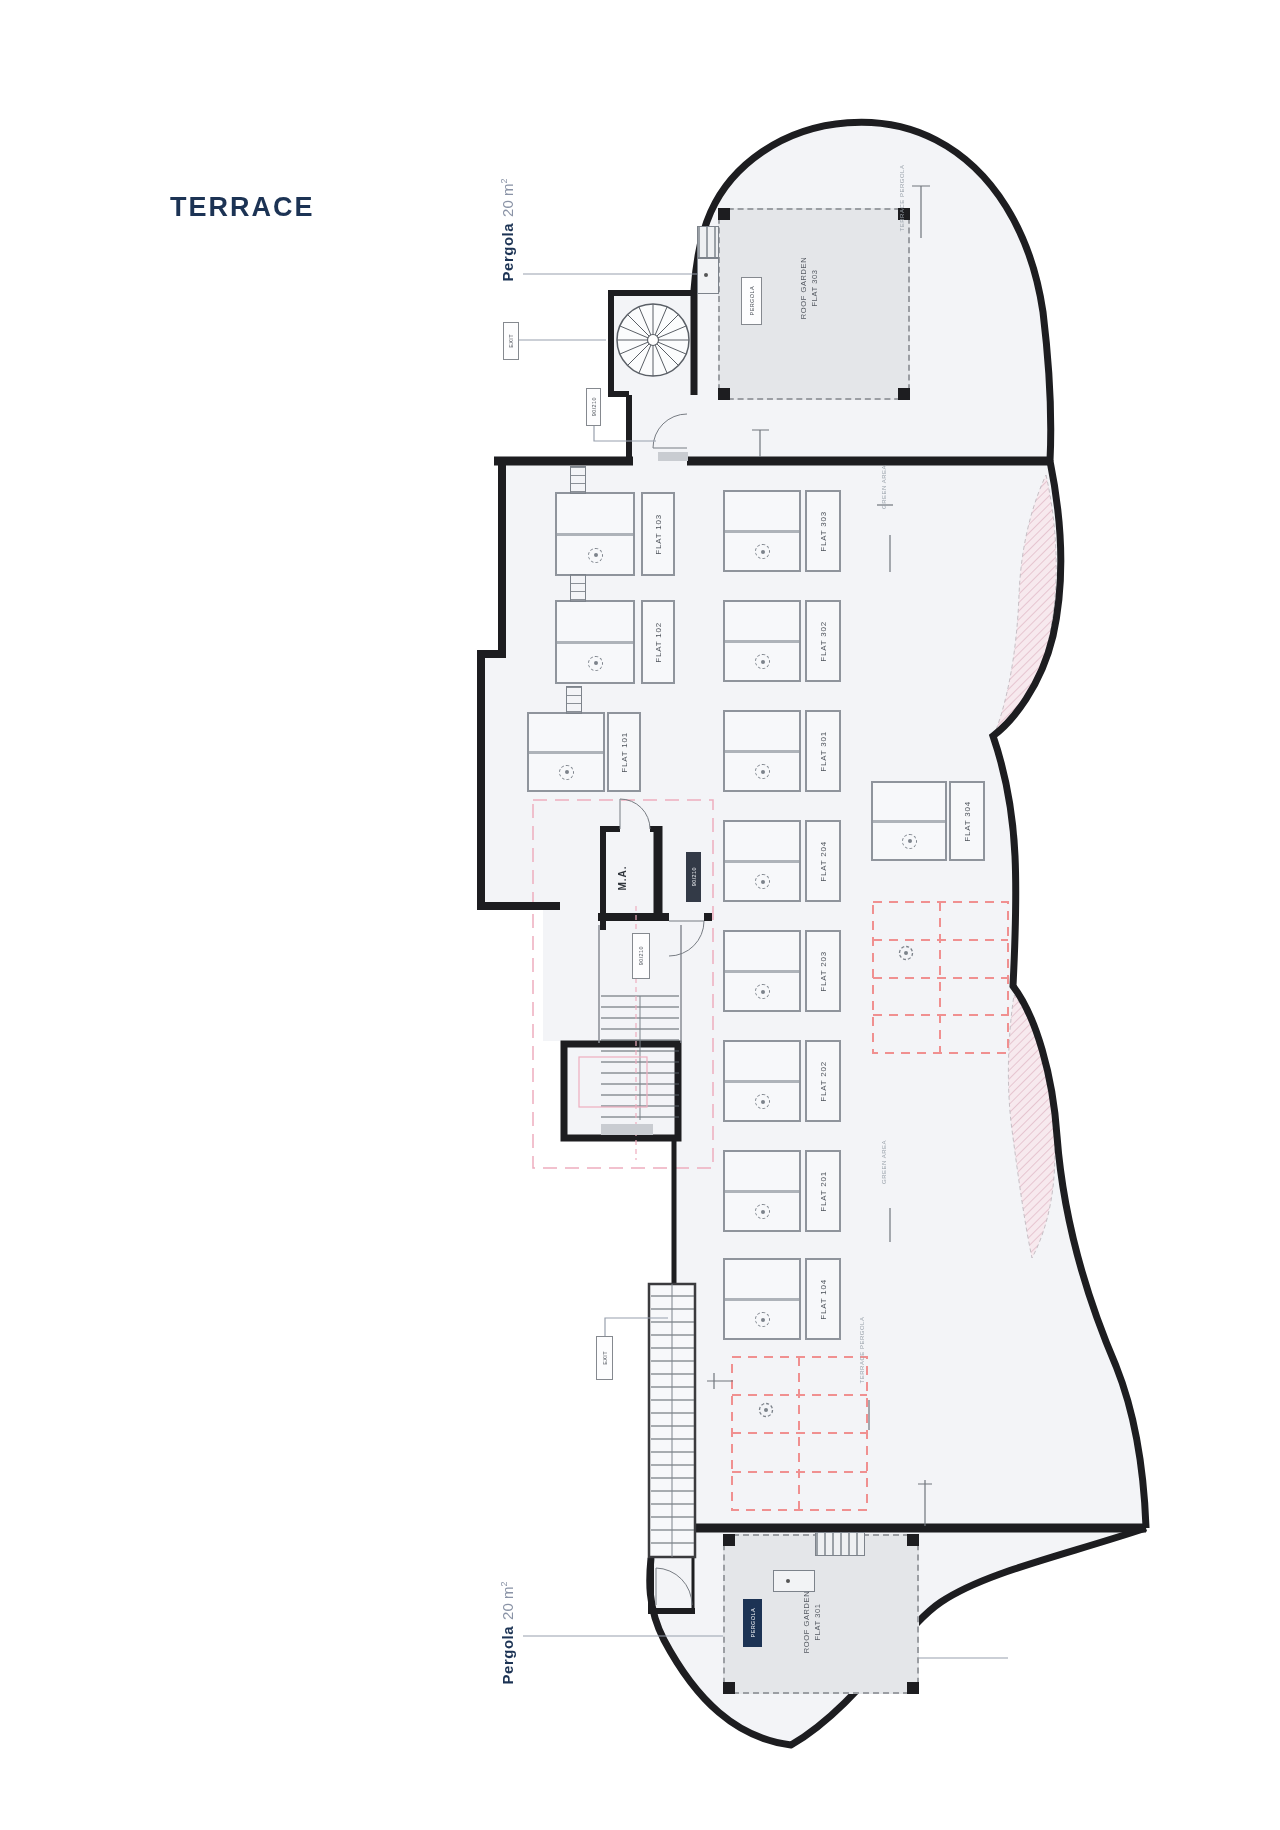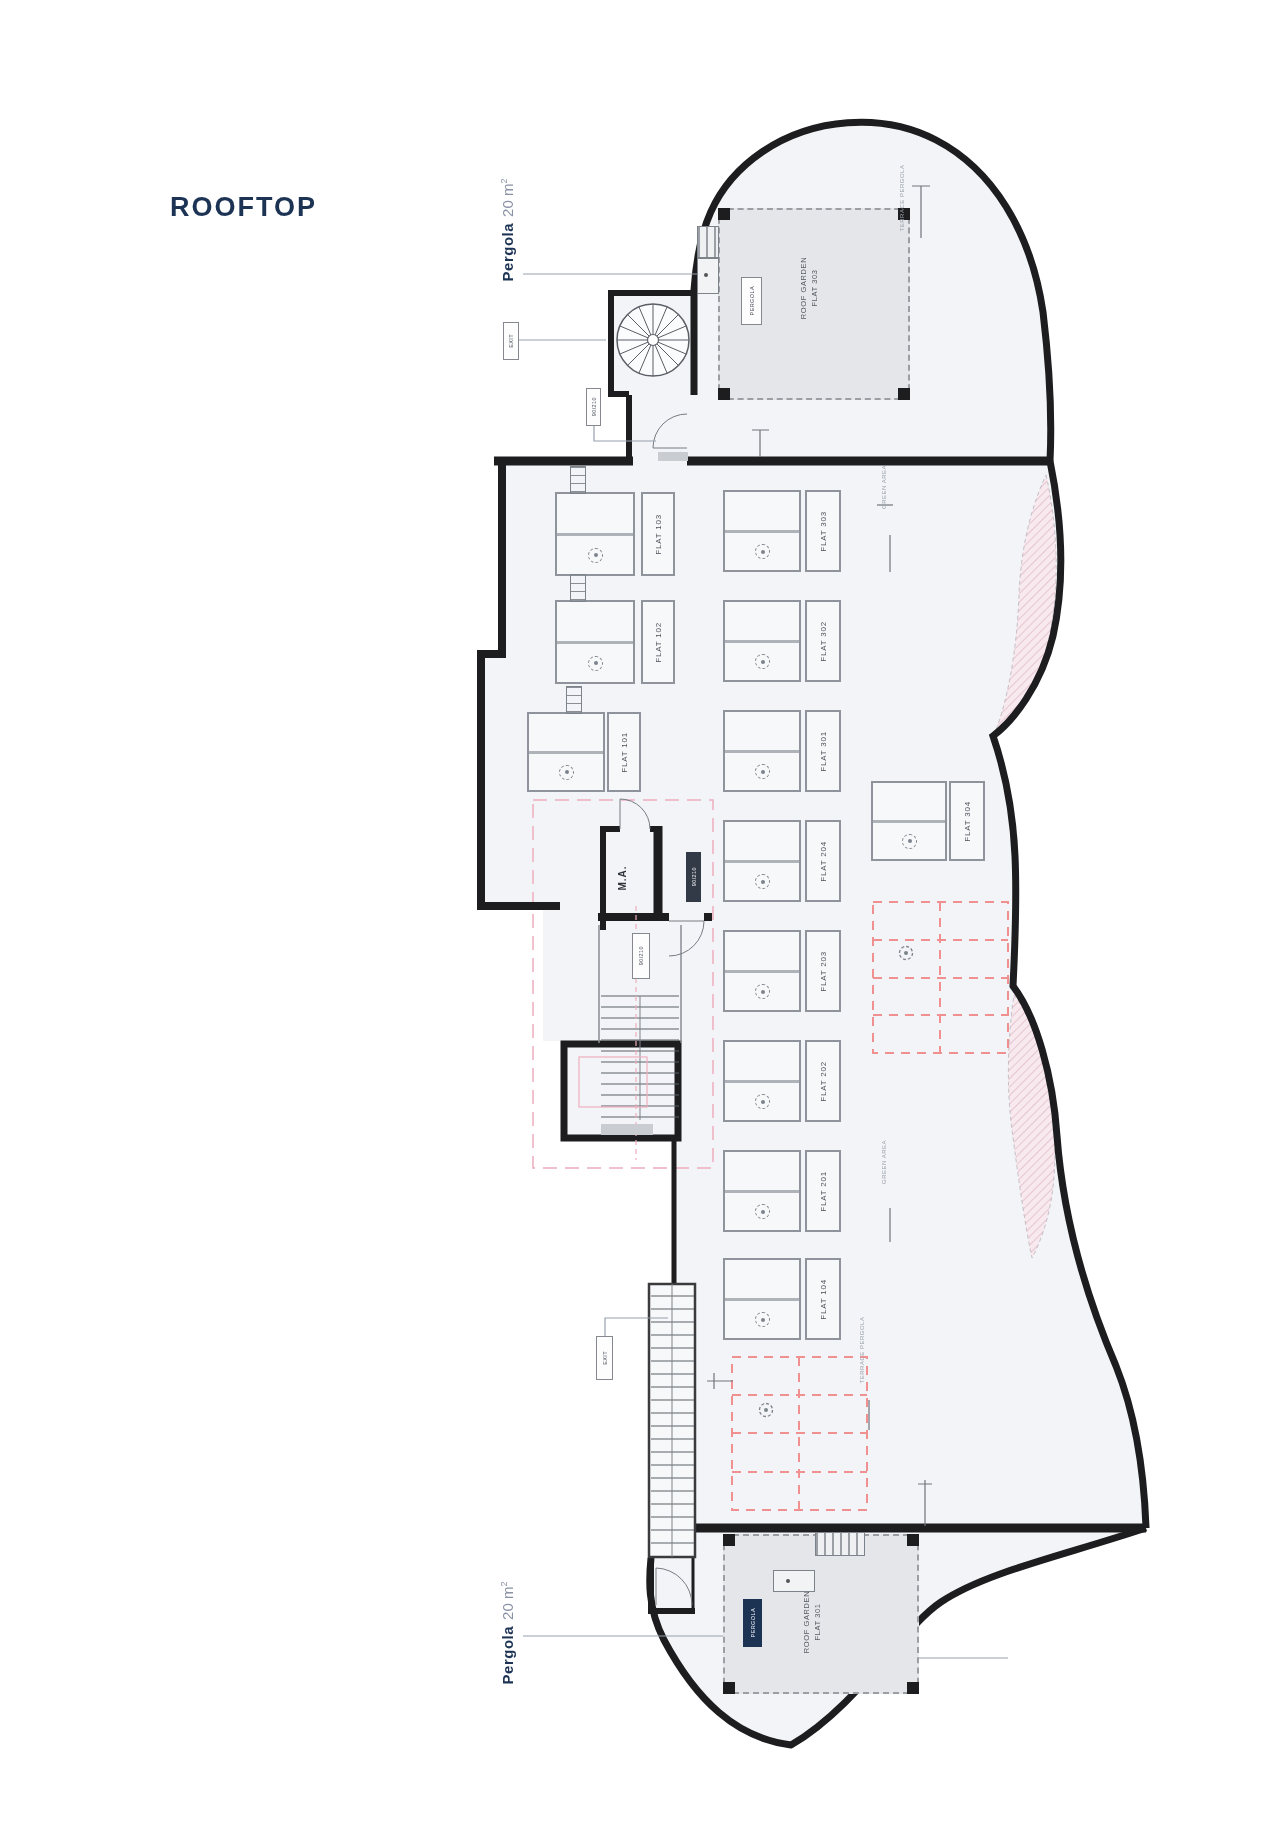--- a/index.html
+++ b/index.html
@@ -204,21 +204,21 @@
       <path d="M 707,1381 H 733 M 714,1373 V 1389"></path>
       <path d="M 790,1268 V 1290 M 782,1279 H 798"></path>
       <path d="M 925,1480 V 1526 M 918,1484 H 932"></path>
       <path d="M 921,186 V 238 M 912,186 H 930"></path>
       <path d="M 890,535 V 572"></path>
       <path d="M 890,1208 V 1242"></path>
       <path d="M 869,1400 V 1430"></path>
     </g>
   </svg>
 
-  <div class="abs title" style="left:170px;top:192px;">ROOFTOP</div>
+  <div class="abs title" style="left:170px;top:192px;">TERRACE</div>
 
   <div class="abs rot" style="left:447px;top:219px;width:120px;height:22px;">
     <span class="pergola-call"><b>Pergola</b><span>20 m</span><sup style="font-size:9px;">2</sup></span>
   </div>
   <div class="abs rot" style="left:447px;top:1622px;width:120px;height:22px;">
     <span class="pergola-call"><b>Pergola</b><span>20 m</span><sup style="font-size:9px;">2</sup></span>
   </div>
   <div class="abs marker" style="left:768px;top:269px;width:9px;height:9px;"></div>
   <div class="abs marker" style="left:766px;top:1631px;width:9px;height:9px;"></div>
 

